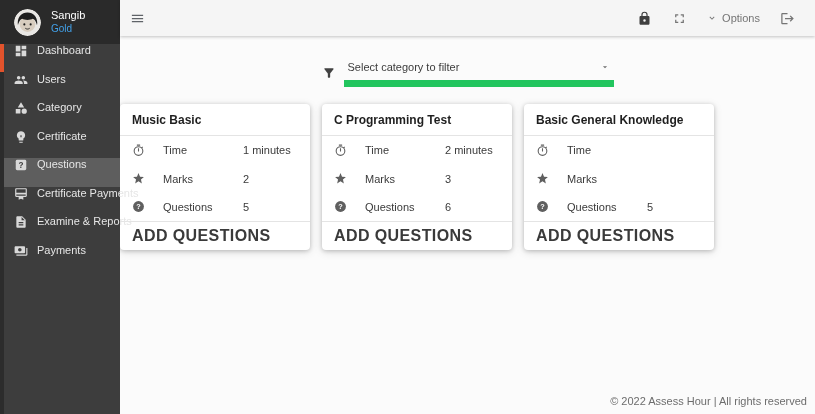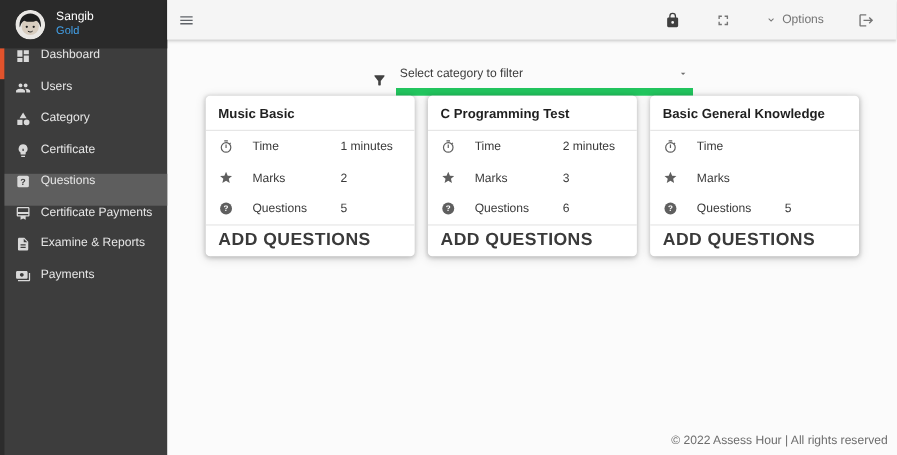--- a/index.html
+++ b/index.html
@@ -5,21 +5,21 @@
   * { box-sizing: border-box; }
   html,body { margin:0; padding:0; }
   body {
     width:815px; height:414px; overflow:hidden;
     font-family:"Liberation Sans", sans-serif;
     background:#fbfbfb;
   }
   .app { display:flex; width:815px; height:414px; }
 
   
-  .sidebar { position:relative; width:152px; flex:none; background:#3d3d3d; }
+  .sidebar { position:relative; width:120px; flex:none; background:#3d3d3d; }
   .user-panel { height:44px; background:#2a2a2a; display:flex; align-items:center; padding-left:14px; gap:10px; cursor:pointer; }
   .avatar { width:27px; height:27px; border-radius:50%; flex:none; }
   .user-text { display:flex; flex-direction:column; line-height:1.25; }
   .user-name { color:#ffffff; font-size:11px; }
   .user-badge { color:#42a0e8; font-size:10px; }
   .rail { position:absolute; left:0; top:44px; bottom:0; width:4px; background:#2c2c2c; z-index:1; }
   .rail-accent { width:4px; height:28px; background:#e2532c; }
   .menu { position:relative; }
   .menu-item { height:28.5px; display:flex; align-items:flex-start; padding-left:14px; gap:9px; cursor:pointer; }
   .menu-item.selected { background:#5e5e5e; }
@@ -28,39 +28,39 @@
   .mlabel { font-size:11px; color:#e6e6e6; white-space:nowrap; }
 
   
   .main { flex:1; display:flex; flex-direction:column; background:#fbfbfb; min-width:0; }
   .topbar { position:relative; z-index:2; height:36px; flex:none; background:#f5f5f5;
             box-shadow:0 1px 3px rgba(0,0,0,.22); display:flex; align-items:center;
             padding:0 20px 0 10px; }
   .icon-btn { background:none; border:none; padding:0; margin:0; display:flex; align-items:center; cursor:pointer; color:#757575; }
   .icon-btn svg { width:15px; height:15px; }
   .hamburger { color:#5f6368; }
-  .topbar-right { margin-left:auto; display:flex; align-items:center; gap:31px; }
+  .topbar-right { margin-left:auto; display:flex; align-items:center; gap:20px; }
   .lock-btn { color:#3f3f3f; }
   .options { display:flex; align-items:center; gap:5px; color:#757575; font-size:11px; cursor:pointer; }
   .options svg { width:10px; height:10px; }
 
   .content { flex:1; display:flex; flex-direction:column; min-height:0; }
 
   
   .filter-row { margin:23px auto 0; width:292px; display:flex; align-items:center; gap:8px; }
   .funnel { color:#424242; display:flex; flex:none; }
   .funnel svg { width:14px; height:14px; }
   .select { flex:1; display:flex; align-items:center; justify-content:space-between;
             border-bottom:7px solid #22c55e; padding:2px 4px 7px 4px; cursor:pointer; }
   .select-text { font-size:11px; color:#3c3c3c; }
   .caret { color:#6f6f6f; display:flex; }
   .caret svg { width:10px; height:10px; }
 
   
-  .cards { display:flex; justify-content:center; gap:12px; }
+  .cards { display:flex; justify-content:flex-start; gap:12px; margin-top:17px; }
   .card { width:190px; background:#ffffff; border-radius:4px; overflow:hidden;
           box-shadow:0 1px 4px rgba(0,0,0,.2), 0 2px 10px rgba(0,0,0,.12); }
   .card-title { font-size:12px; font-weight:bold; color:#1f1f1f; padding:9px 12px 8px 12px;
                 border-bottom:1px solid #e4e4e4; }
   .crow { display:grid; grid-template-columns:31px 80px 1fr; align-items:center;
           height:28.4px; padding:0 12px; }
   .cicon { color:#5f5f5f; display:flex; }
   .cicon svg { width:13px; height:13px; }
   .clabel, .cvalue { font-size:11px; color:#3a3a3a; }
   .card-action { display:block; width:100%; text-align:left; background:none; border:none;

